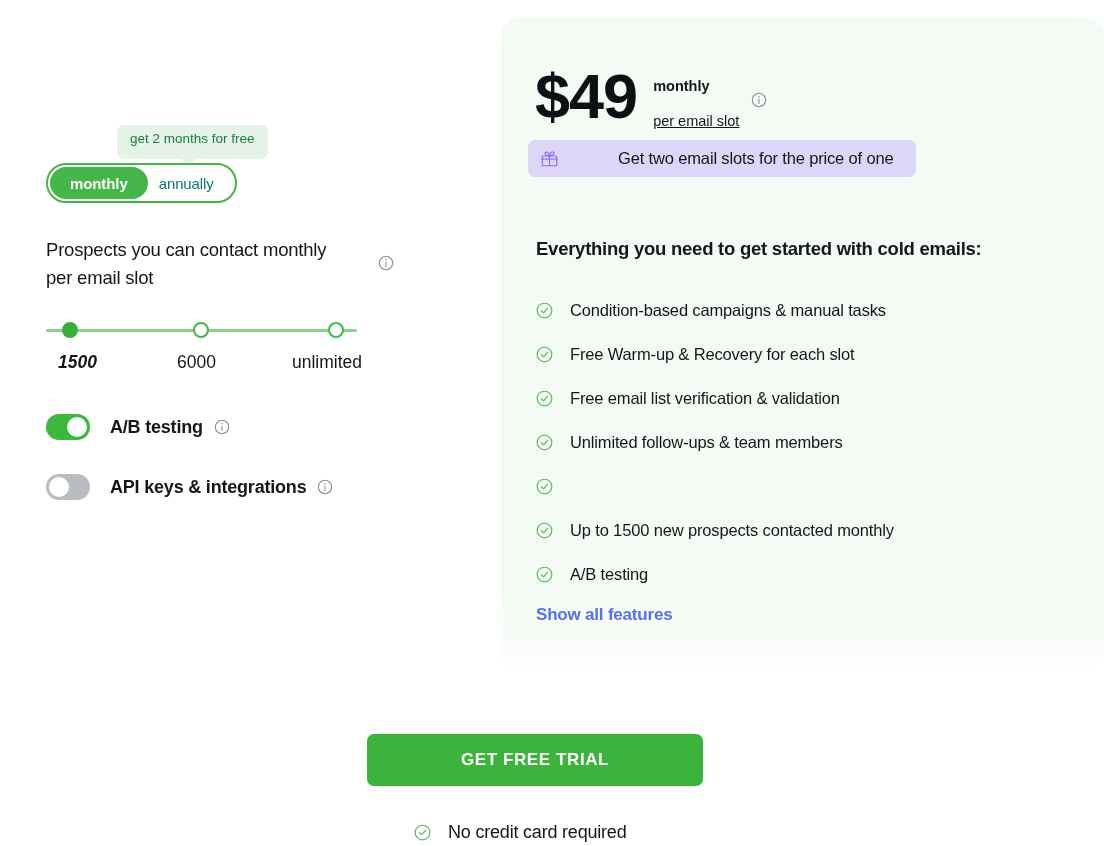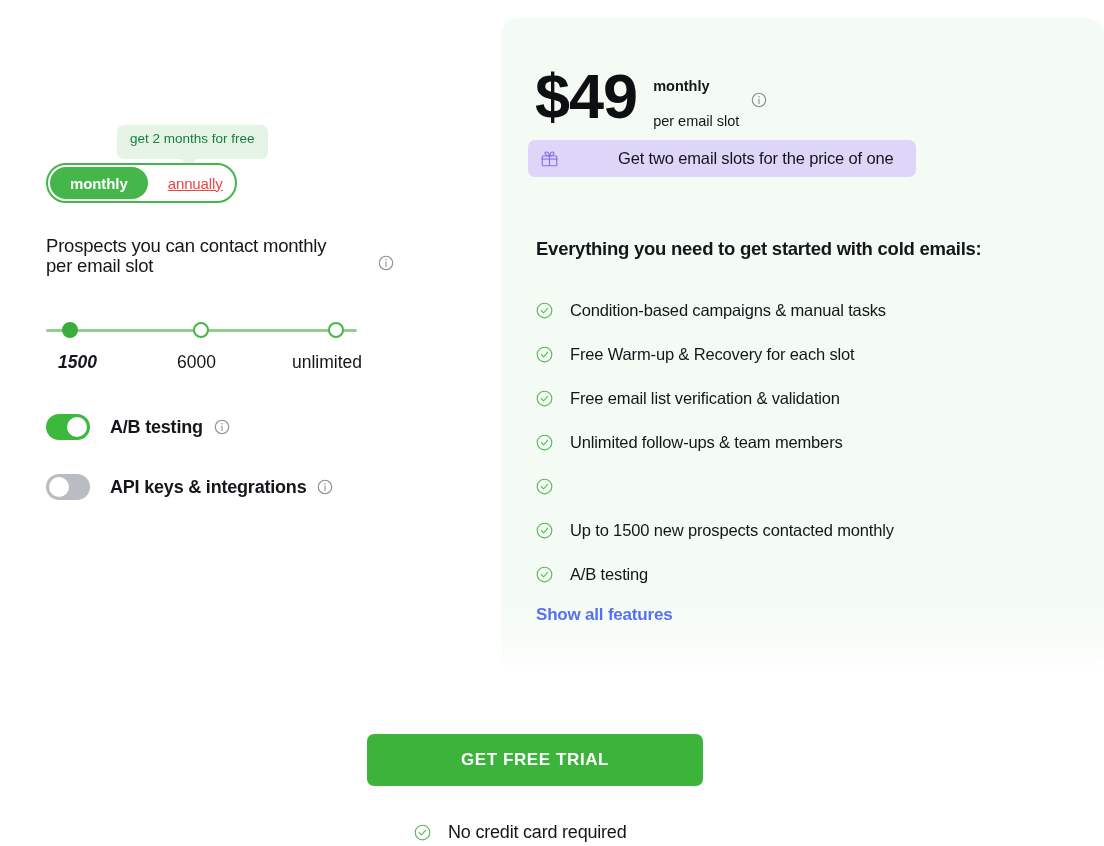--- a/index.html
+++ b/index.html
@@ -59,20 +59,21 @@
     font-weight: 700;
     color: #14161a;
     display: block;
   }
   .price-unit {
     font-size: 14.5px;
     font-weight: 400;
     color: #14161a;
     display: block;
     margin-top: 18px;
+    text-decoration: underline;
   }
   .price-meta .info-icon { margin-left: 12px; margin-top: 14px; }
 
   
   .info-icon {
     display: inline-block;
     width: 16px;
     height: 16px;
     flex: 0 0 16px;
     color: #8b8f96;
@@ -199,34 +200,33 @@
     font-weight: 700;
     border-radius: 18px;
     height: 32px;
     margin-left: 2px;
     padding: 0 20px;
     display: flex;
     align-items: center;
     letter-spacing: -0.1px;
   }
   .billing-opt.inactive {
-    color: #ef4444;
-    margin-left: 20px;
+    color: #0f766e;
+    margin-left: 11px;
     letter-spacing: -0.1px;
-    text-decoration: underline;
   }
 
   
   .slider-label {
     position: absolute;
     left: 46px;
     top: 236px;
     width: 300px;
     font-size: 18.5px;
-    line-height: 20px;
+    line-height: 28px;
     color: #14161a;
     letter-spacing: -0.2px;
   }
   .slider-label-info {
     position: absolute;
     left: 378px;
     top: 255px;
   }
   .slider {
     position: absolute;

